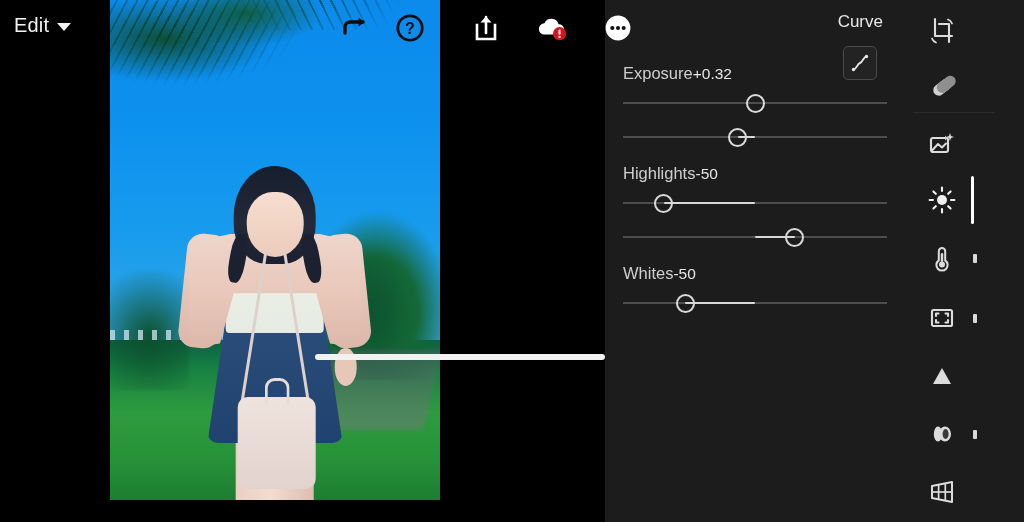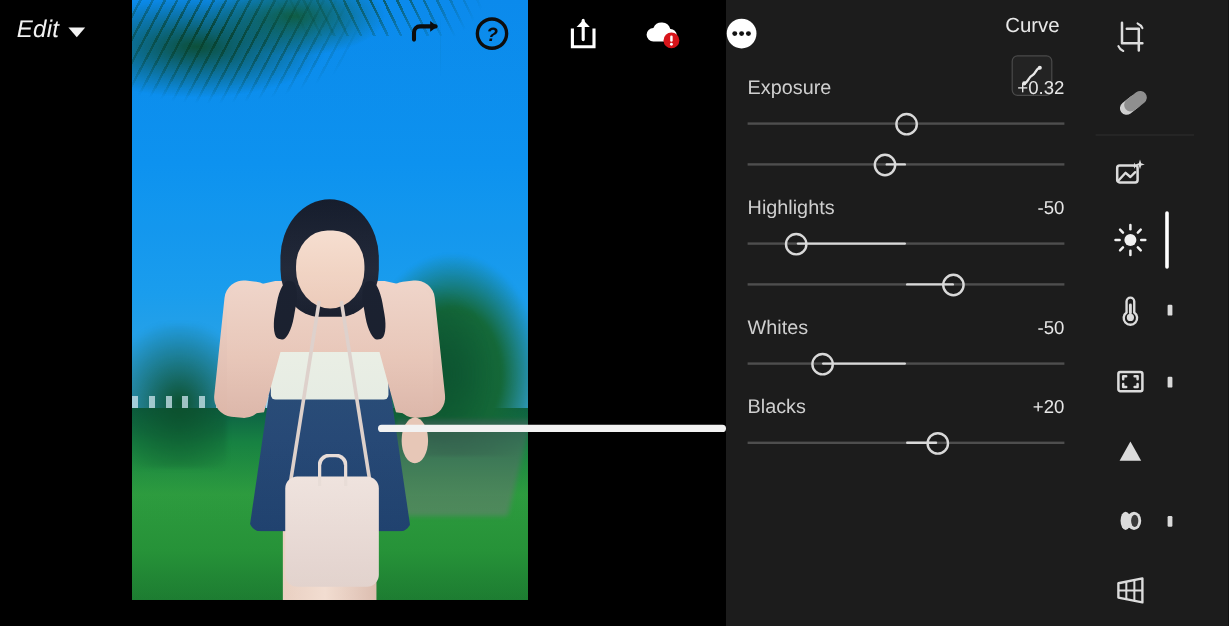--- a/index.html
+++ b/index.html
@@ -9,21 +9,20 @@
     overflow:hidden;
     font-family:"Liberation Sans", sans-serif;
     -webkit-font-smoothing:antialiased;
   }
   .app { position:relative; width:1024px; height:522px; background:#000; }
 
   
   .photo-area {
     position:absolute; left:0; top:0; width:605px; height:370px;
     background:#000;
-    font-style:italic;
   }
   .edit-menu {
     position:absolute; left:14px; top:14px;
     display:flex; align-items:center; gap:8px;
     color:#f2f2f2; font-size:20px; letter-spacing:.2px;
     z-index:20; cursor:pointer;
   }
   .edit-caret {
     width:0;height:0;
     border-left:7px solid transparent;
@@ -133,21 +132,21 @@
 
   
   .panel { position:absolute; left:605px; top:0; width:300px; height:522px; background:#1c1c1c; }
   .panel-head { position:absolute; right:22px; top:12px; display:flex; align-items:center; gap:14px;flex-direction:column; }
   .panel-head .label { color:#e8e8e8; font-size:17px; }
   .curve-btn { width:34px; height:34px; border:1px solid #4a4a4a; border-radius:5px;
                display:flex; align-items:center; justify-content:center; background:#232323; cursor:pointer; }
 
   .sliders { position:absolute; left:0; top:64px; right:0; padding:0 18px; }
   .slider { margin-bottom:20px; }
-  .slider-top { display:flex; justify-content:space-between; align-items:baseline; margin-bottom:13px; }
+  .slider-top { display:flex; justify-content:flex-start; align-items:baseline; margin-bottom:13px; }
   .slider-name { color:#cfcfcf; font-size:16.5px; }
   .slider-val { color:#e6e6e6; font-size:15.5px; }
   .track { position:relative; height:14px; cursor:pointer; }
   .track-base { position:absolute; left:0; right:0; top:6px; height:1.5px; background:#4e4e4e; }
   .track-fill { position:absolute; top:5.5px; height:2.5px; background:#d8d8d8; border-radius:2px; }
   .knob { position:absolute; top:-2px; width:19px; height:19px; margin-left:-9.5px;
           border:2px solid #d9d9d9; border-radius:50%; background:transparent; }
 
   
   .toolbar { position:absolute; left:905px; top:0; width:119px; height:522px; background:#1c1c1c; }
@@ -296,31 +295,20 @@
           <div class="slider-top">
             <span class="slider-name">Whites</span>
             <span class="slider-val">-50</span>
           </div>
           <div class="track">
             <div class="track-base"></div>
             <div class="track-fill" style="left:23.5%;width:26.5%"></div>
             <div class="knob" style="left:23.5%"></div>
           </div>
         </div>
-        <div class="slider">
-          <div class="slider-top">
-            <span class="slider-name">Blacks</span>
-            <span class="slider-val">+20</span>
-          </div>
-          <div class="track">
-            <div class="track-base"></div>
-            <div class="track-fill" style="left:50%;width:10%"></div>
-            <div class="knob" style="left:60%"></div>
-          </div>
-        </div>
       </div>
   </div>
 
   <div class="toolbar" id="toolbar">
       <div class="tool" style="top: 3px;">
         <span class="glyph">
           <svg width="30" height="30" viewBox="0 0 30 30">
             <path d="M8 3 L8 20 L25 20" stroke="#dcdcdc" stroke-width="2.1" fill="none" stroke-linecap="round" stroke-linejoin="round"></path>
             <path d="M12 8 L22 8 L22 26" stroke="#dcdcdc" stroke-width="2.1" fill="none" stroke-linecap="round" stroke-linejoin="round"></path>
             <path d="M21 3.5 a7 7 0 0 1 4 4" stroke="#dcdcdc" stroke-width="1.8" fill="none" stroke-linecap="round"></path>

